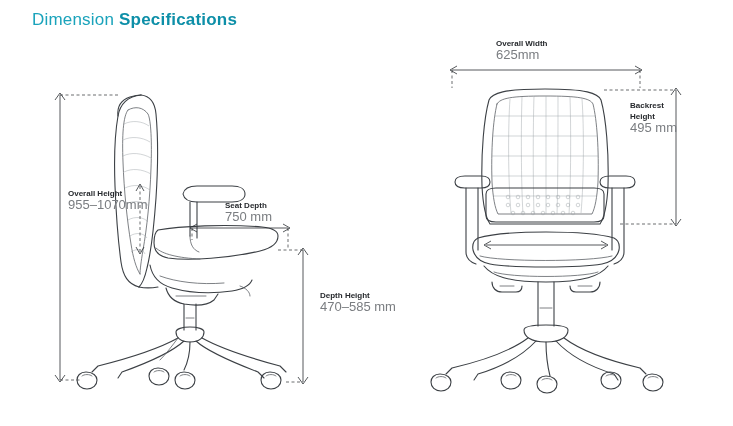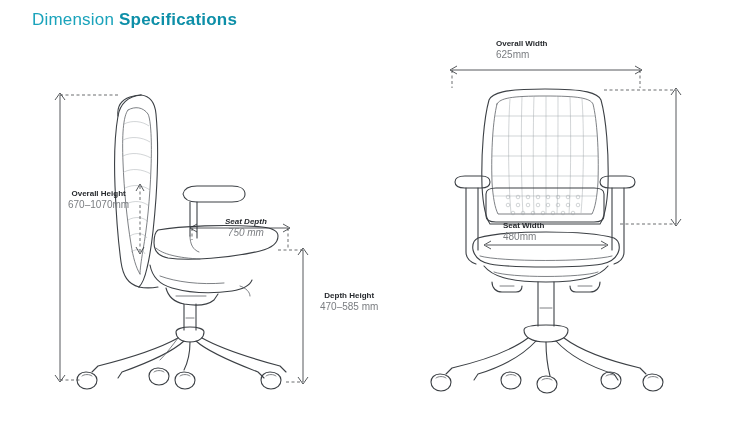--- a/index.html
+++ b/index.html
@@ -42,23 +42,23 @@
   }
   .dim-label .name {
     font-weight: bold;
     color: #26292d;
     font-size: 8px;
     display: block;
   }
   .dim-label .val {
     display: block;
     color: #7a7d81;
-    font-size: 10px;
-  }
-  .left-align { text-align: center; }
+    font-size: 13px;
+  }
+  .left-align { text-align: left; }
   
   svg.layer {
     position: absolute;
     left: 0;
     top: 0;
     width: 733px;
     height: 426px;
     pointer-events: none;
   }
   .chair-line {
@@ -328,37 +328,38 @@
       <path class="dim-dash" d="M620,224 L676,224"></path>
 
       <path class="dim-line" d="M486,245 L606,245"></path>
       <path class="dim-line" d="M491,241 L484,245 L491,249"></path>
       <path class="dim-line" d="M601,241 L608,245 L601,249"></path>
     </g>
   </svg>
 
   <div class="dim-label left-align" style="left:68px; top:188px;">
     <span class="name">Overall Height</span>
-    <span class="val">670–1070mm</span>
-  </div>
-
-  <div class="dim-label left-align" style="left:225px; top:216px;font-style:italic;">
+    <span class="val">955–1070mm</span>
+  </div>
+
+  <div class="dim-label left-align" style="left:225px; top:200px;">
     <span class="name">Seat Depth</span>
     <span class="val">750 mm</span>
   </div>
 
   <div class="dim-label left-align" style="left:320px; top:290px;">
     <span class="name">Depth Height</span>
     <span class="val">470–585 mm</span>
   </div>
 
   <div class="dim-label" style="left:496px; top:38px; width:100px;">
     <span class="name">Overall Width</span>
     <span class="val">625mm</span>
   </div>
 
-
-  <div class="dim-label" style="left:503px; top:220px; width:90px;">
-    <span class="name">Seat Width</span>
-    <span class="val">480mm</span>
-  </div>
+  <div class="dim-label" style="left:630px; top:100px; width:66px;">
+    <span class="name">Backrest</span>
+    <span class="name">Height</span>
+    <span class="val">495 mm</span>
+  </div>
+
 
 </div>
 
 </body></html>

